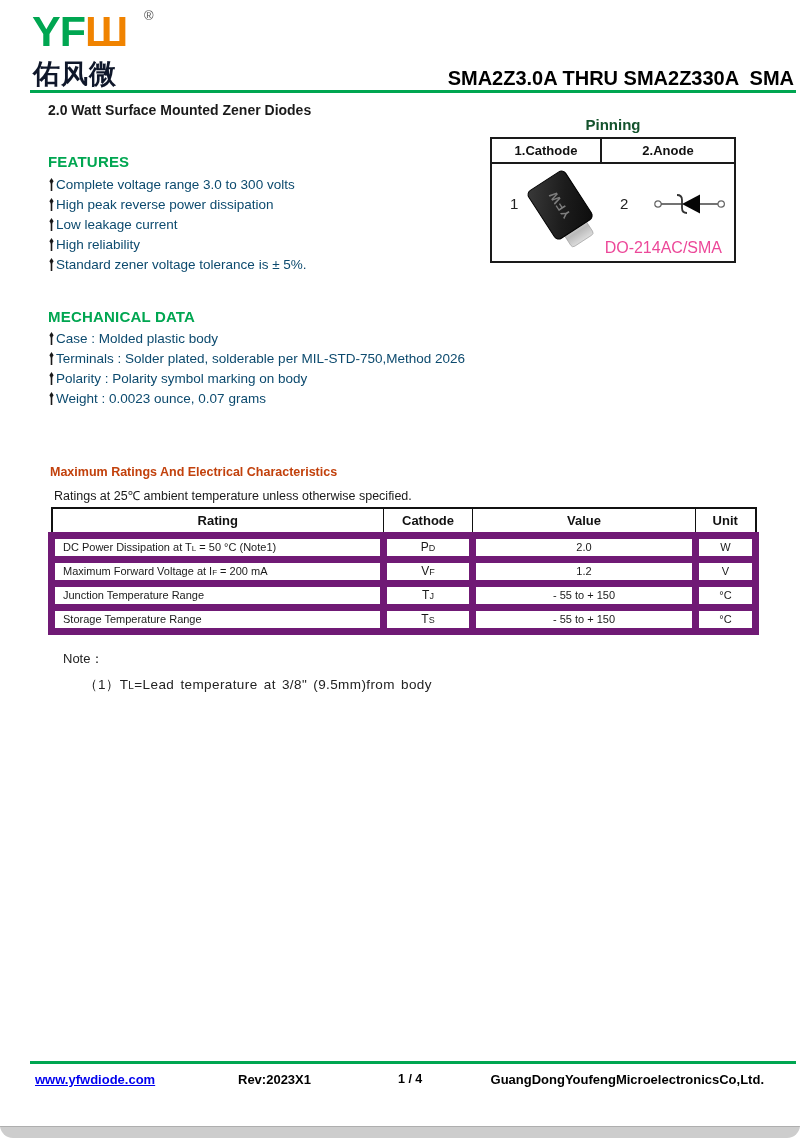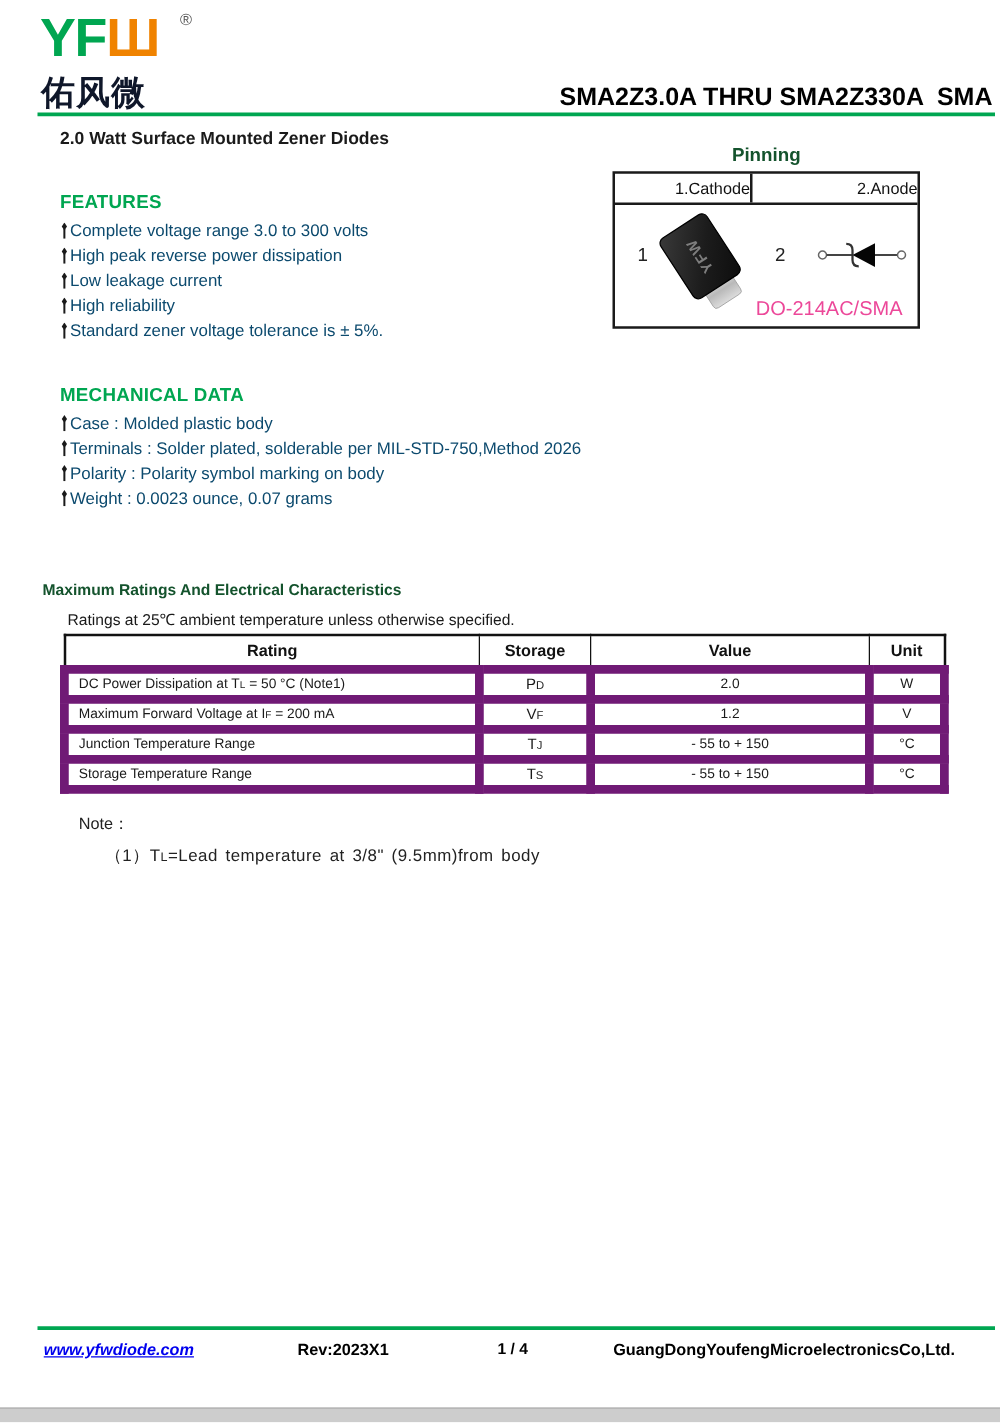--- a/index.html
+++ b/index.html
@@ -1,73 +1,74 @@
 <!DOCTYPE html>
 <html><head>
 <meta charset="utf-8">
 <style>
   * { margin:0; padding:0; box-sizing:border-box; }
   html,body { background:#ffffff; }
   .page {
     position:relative; width:800px; height:1138px; background:#ffffff;
     font-family:"Liberation Sans", sans-serif; color:#111; overflow:hidden;
     margin:0 auto;
+    border-radius:13px;
   }
   
   .logo-text { position:absolute; left:32px; top:8px; font-size:43px; font-weight:900; line-height:46px; letter-spacing:-1px; }
   .logo-green { color:#00A651; }
   .logo-orange { color:#F08300; }
   .reg-mark { position:absolute; left:144px; top:8px; font-size:13px; color:#555; font-weight:400; }
   .logo-cjk { position:absolute; left:33px; top:56px; font-size:27px; font-weight:bold; color:#0f172a; letter-spacing:1px; }
   .doc-title { position:absolute; right:6px; top:67px; font-size:20px; font-weight:bold; color:#000; white-space:pre; letter-spacing:0px; }
   .rule-green { position:absolute; left:30px; width:766px; height:3px; background:#00A651; }
   .rule-top { top:90px; }
   .rule-bottom { top:1061px; }
   .doc-subtitle { position:absolute; left:48px; top:102px; font-size:14px; font-weight:bold; color:#1a1a1a; }
 
   
   .pinning-heading { position:absolute; left:490px; top:116px; width:246px; text-align:center; font-size:15px; font-weight:bold; color:#14532d; }
   .pinning-box { position:absolute; left:490px; top:137px; width:246px; height:126px; border:2px solid #1a1a1a; }
   .pinning-header { display:flex; height:25px; border-bottom:2px solid #1a1a1a; }
-  .pinning-header .cell { font-size:13px; font-weight:normal; text-align:right; line-height:23px; }
+  .pinning-header .cell { font-size:13px; font-weight:bold; text-align:center; line-height:23px; }
   .pin-cell-1 { width:110px; border-right:2px solid #1a1a1a; }
   .pin-cell-2 { flex:1; }
   .pinning-body { position:relative; height:95px; }
   .pkg-svg { position:absolute; left:0; top:0; }
   .package-name { position:absolute; right:12px; bottom:2px; font-size:16px; font-weight:normal; color:#ec4899; }
 
   
   .sec-heading { position:absolute; font-size:15px; font-weight:bold; color:#00A651; letter-spacing:0.2px; }
   .features-heading { left:48px; top:153px; }
   .mech-heading { left:48px; top:308px; }
   .plain-list { position:absolute; left:48px; list-style:none; }
   .features-list { top:175px; }
   .mech-list { top:329px; }
   .plain-list li { font-size:13.5px; line-height:20px; color:#0c4a6e; white-space:nowrap; }
   .bullet { display:inline-block; width:7px; height:13px; margin-right:1px; vertical-align:-2px; }
 
   
-  .ratings-heading { position:absolute; left:34px; top:465px; font-size:12.5px; font-weight:bold; color:#14532d;text-align:center; }
+  .ratings-heading { position:absolute; left:50px; top:465px; font-size:12.5px; font-weight:bold; color:#c2410c;text-align:center; }
   .ratings-cond { position:absolute; left:54px; top:487px; font-size:12.5px; color:#1a1a1a; }
   table.ratings { position:absolute; left:48px; top:507px; width:704px; border-collapse:collapse; border:2px solid #111; table-layout:fixed; }
   table.ratings th { border:1px solid #111; border-bottom:2px solid #111; height:27px; font-size:13px; font-weight:bold; text-align:center;margin-top:11px; }
   table.ratings td { border:7px solid #701a75; height:24px; font-size:11px; color:#1a1a1a; text-align:center; }
   table.ratings td.rating-cell { text-align:left; padding-left:8px; }
   .r-sub { font-size:8px; }
   .sym { font-size:12px; }
   .sym .r-sub { font-size:9px; }
 
   
   .note-label { position:absolute; left:63px; top:650px; font-size:13px; color:#222; }
   .note-line { position:absolute; left:84px; top:676px; font-size:13.5px; color:#222; letter-spacing:0.4px; word-spacing:2px; }
   .note-line .r-sub { font-size:10px; }
 
   
   .footer-item { position:absolute; top:1072px; font-size:13px; font-weight:bold; color:#000; }
-  .website { left:35px; color:#0000EE; text-decoration:underline;font-style:italic; }
+  .website { left:35px; color:#0000EE; text-decoration:underline; }
   .rev { left:238px; }
   .pageno { left:398px; font-size:12.5px; }
   .company { right:36px; }
   .bottom-bar { position:absolute; left:0; top:1126px; width:800px; height:12px; background:#cdcdcd; border-top:1px solid #aeaeae; }
 </style>
 </head>
 <body>
 
 <div class="page">
 
@@ -168,21 +169,21 @@
   <table class="ratings">
     <colgroup>
         <col style="width:332px">
         <col style="width:89px">
         <col style="width:223px">
         <col style="width:60px">
       </colgroup>
     <tbody>
         <tr>
       <th>Rating</th>
-      <th>Storage</th>
+      <th>Cathode</th>
       <th>Value</th>
       <th>Unit</th>
     </tr>
     <tr>
       <td class="rating-cell"><span>DC Power Dissipation at T</span><span class="r-sub">L</span><span> = 50 °C (Note1)</span></td>
       <td><span class="sym"><span>P</span><span class="r-sub">D</span></span></td>
       <td>2.0</td>
       <td>W</td>
     </tr>
     <tr>

